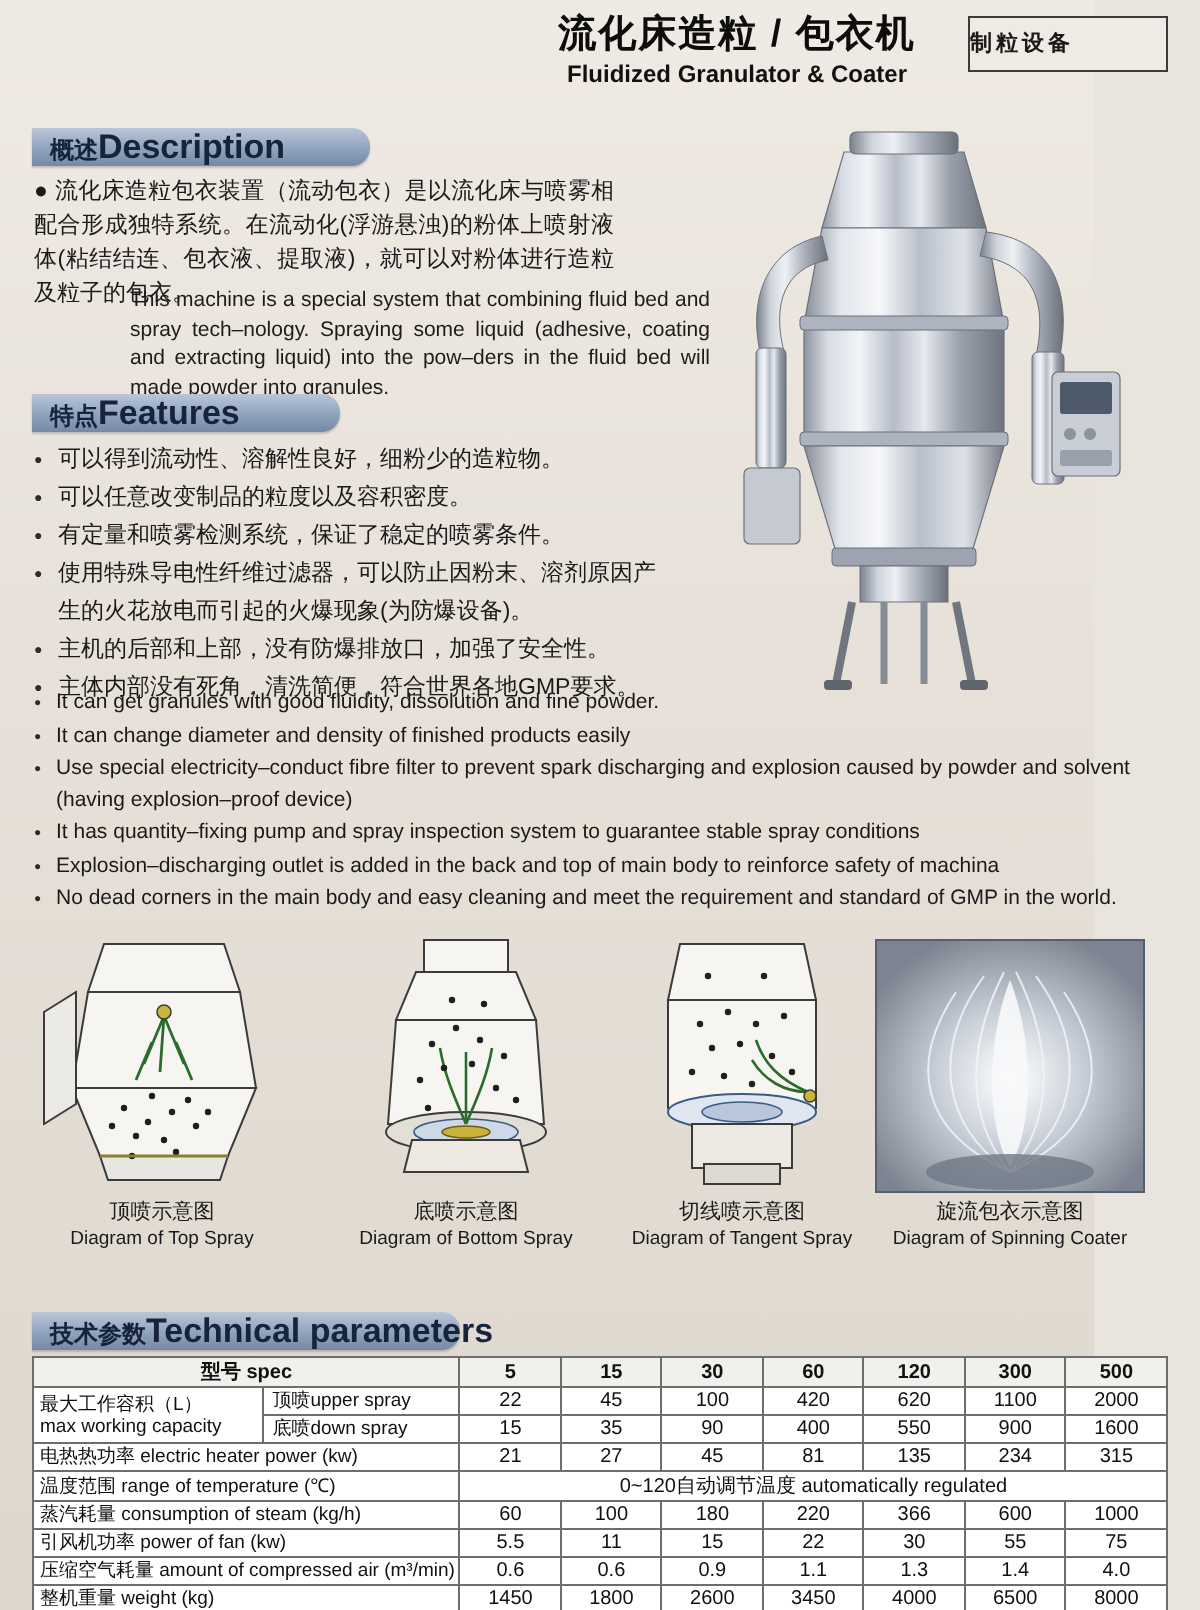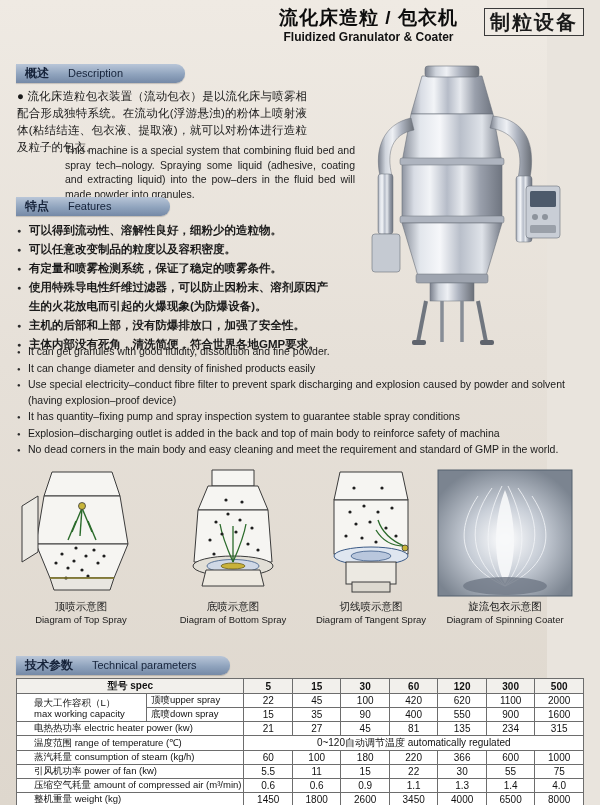--- a/index.html
+++ b/index.html
@@ -48,45 +48,45 @@
     color: #111;
     line-height: 15px;
     margin-top: 1px;
   }
   .header-badge {
     position: absolute;
     left: 484px; top: 8px;
     width: 98px; height: 26px;
     border: 1px solid #3b3b3b;
     background: #efeae3;
-    font-size: 20px;
+    font-size: 11px;
     font-weight: bold;
     letter-spacing: 2px;
-    text-align: center;
+    text-align: left;
     line-height: 26px;
   }
 
   
   .sec-head {
     position: absolute;
     height: 19px;
     background: linear-gradient(180deg,#b9c6d8 0%, #8fa3bd 55%, #7589a6 100%);
     border-radius: 0 9px 9px 0;
     box-shadow: 0 1px 1px rgba(0,0,0,.18);
     padding-left: 9px;
     font-size: 12px;
     font-weight: bold;
     color: #16233a;
     line-height: 19px;
     white-space: nowrap;
   }
   .sec-head .en {
-    font-weight: normal;
-    font-size: 11px;
-    margin-left: 19px;
+    font-weight: bold;
+    font-size: 17px;
+    margin-left: 0;
   }
 
   #sec-desc { left: 16px; top: 64px; width: 160px; }
   #sec-feat { left: 16px; top: 197px; width: 145px; }
   #sec-tech { left: 16px; top: 656px; width: 205px; }
 
   
   .desc-cn {
     position: absolute;
     left: 17px; top: 88px;
@@ -106,21 +106,20 @@
     margin-left: 48px;
   }
 
   
   .feat-cn {
     position: absolute;
     left: 17px; top: 221px;
     width: 320px;
     font-size: 11.5px;
     line-height: 19px;
-    font-weight: bold;
   }
   .feat-cn li {
     list-style: none;
     position: relative;
     padding-left: 12px;
   }
   .feat-cn li:before {
     content: "\25CF";
     position: absolute;
     left: 0; top: 0;
@@ -196,21 +195,21 @@
   }
   .tech-table td {
     border: 1px solid #6d6d6d;
     text-align: center;
     height: 13px;
     padding: 0 2px;
     color: #111;
   }
   .tech-table td.lbl {
     text-align: left;
-    padding-left: 17px;
+    padding-left: 3px;
     font-size: 9.5px;
     white-space: nowrap;
   }
   .tech-table tr.head td {
     font-weight: bold;
     background: #f2f0ec;
   }
   .tech-table td.sub {
     font-size: 9.5px;
     text-align: left;

